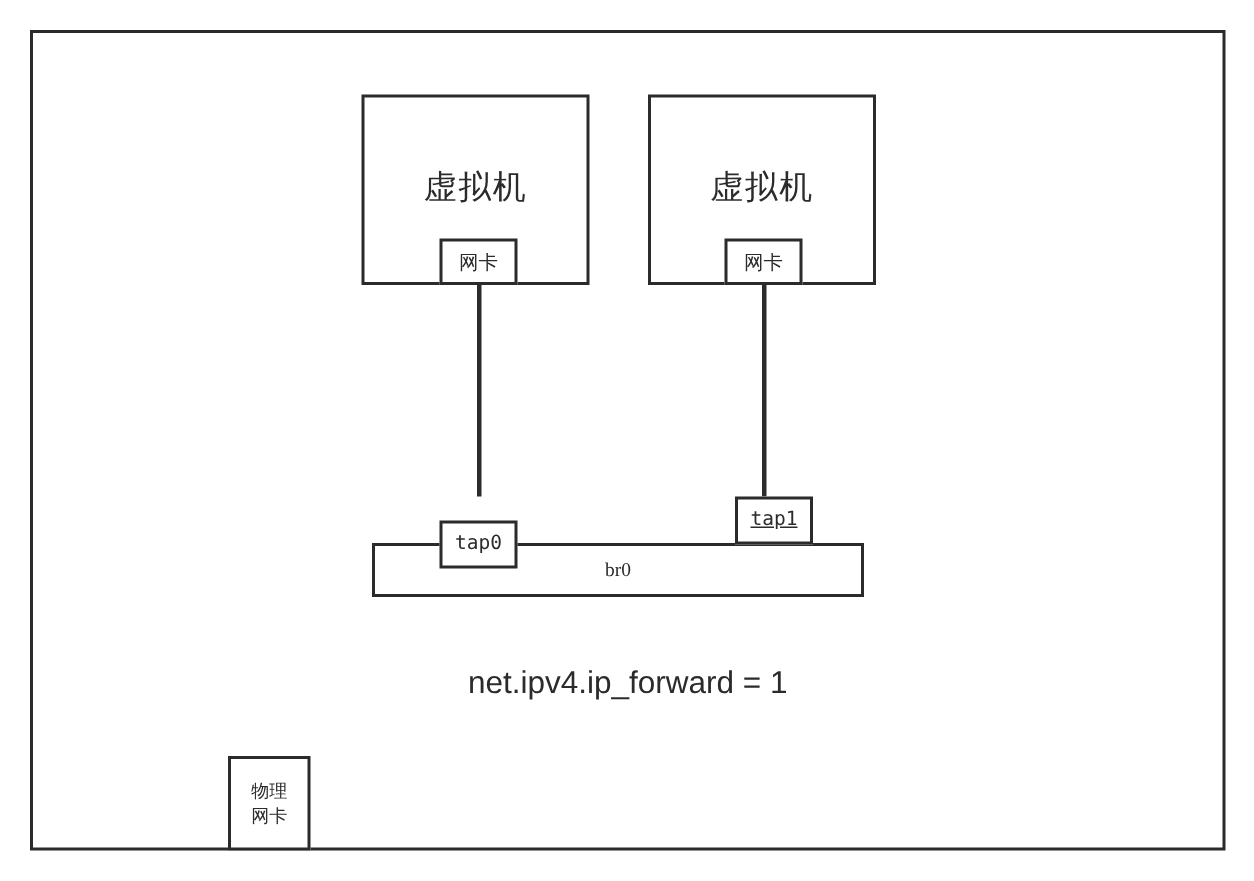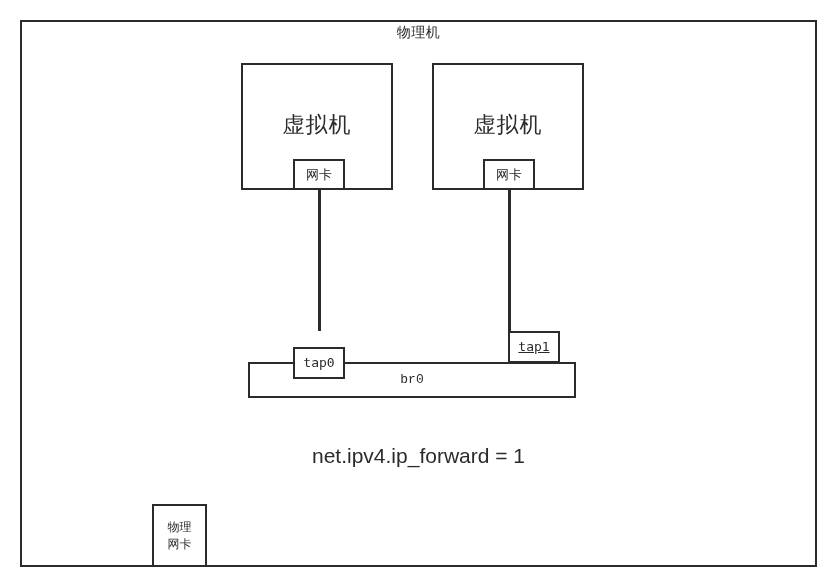--- a/index.html
+++ b/index.html
@@ -103,35 +103,35 @@
     display: flex;
     align-items: center;
     justify-content: center;
     font-family: "DejaVu Sans Mono", "Liberation Mono", monospace;
     font-size: 13px;
     line-height: 16px;
     color: #2b2b2b;
     z-index: 4;
   }
   .tap-left  { left: 293px; top: 331px; margin-top: 16px; }
-  .tap-right { left: 508px; top: 331px; text-decoration: underline; }
+  .tap-right { left: 490px; top: 331px; text-decoration: underline; }
   
   .bridge {
     position: absolute;
     left: 248px;
     top: 362px;
     width: 328px;
     height: 36px;
     border: 2px solid #2b2b2b;
     box-sizing: border-box;
     background: #ffffff;
     display: flex;
     align-items: center;
     justify-content: center;
-    font-family: Liberation Mono, monospace;
+    font-family: Liberation Serif, serif;
     font-size: 13px;
     line-height: 16px;
     color: #2b2b2b;
     z-index: 3;
   }
   
   .sysctl {
     position: absolute;
     left: 20px;
     top: 442px;
@@ -170,21 +170,20 @@
     white-space: nowrap;
     color: #2b2b2b;
   }
 </style>
 </head>
 <body>
 
 <div id="canvas">
 
   <div class="host-frame"></div>
-  <div class="host-label">物理机</div>
 
   <div class="vm vm-left">
     <div class="vm-label">虚拟机</div>
   </div>
   <div class="nic nic-left">网卡</div>
   <div class="conn conn-left"></div>
 
   <div class="vm vm-right">
     <div class="vm-label">虚拟机</div>
   </div>

